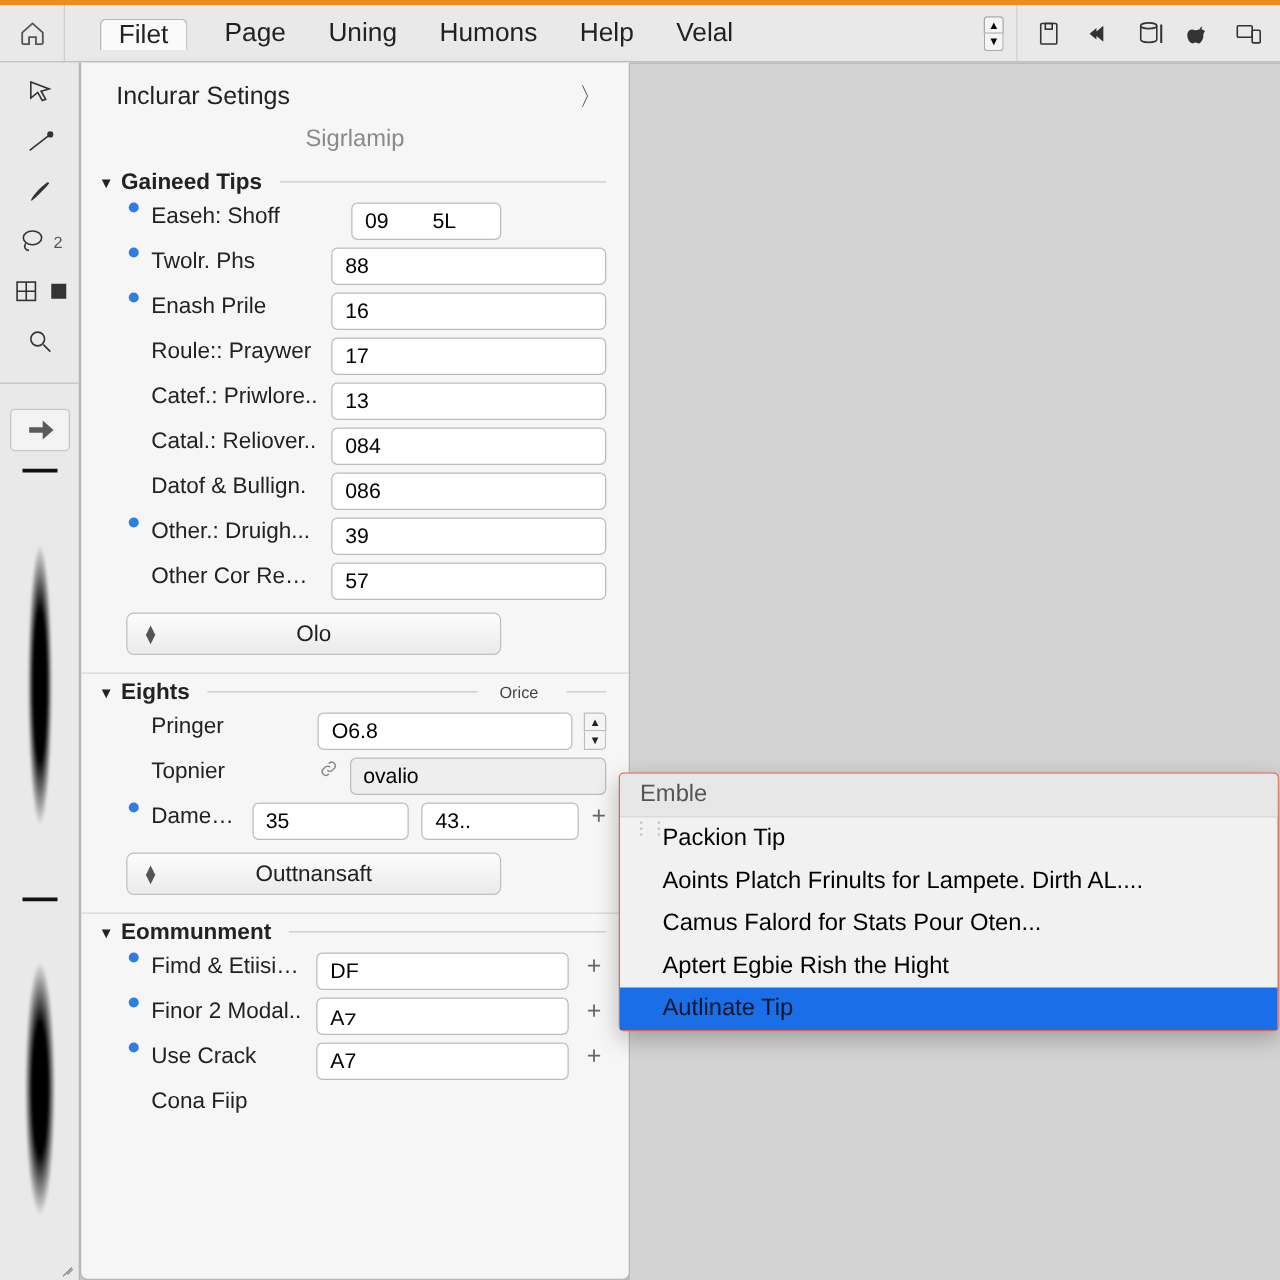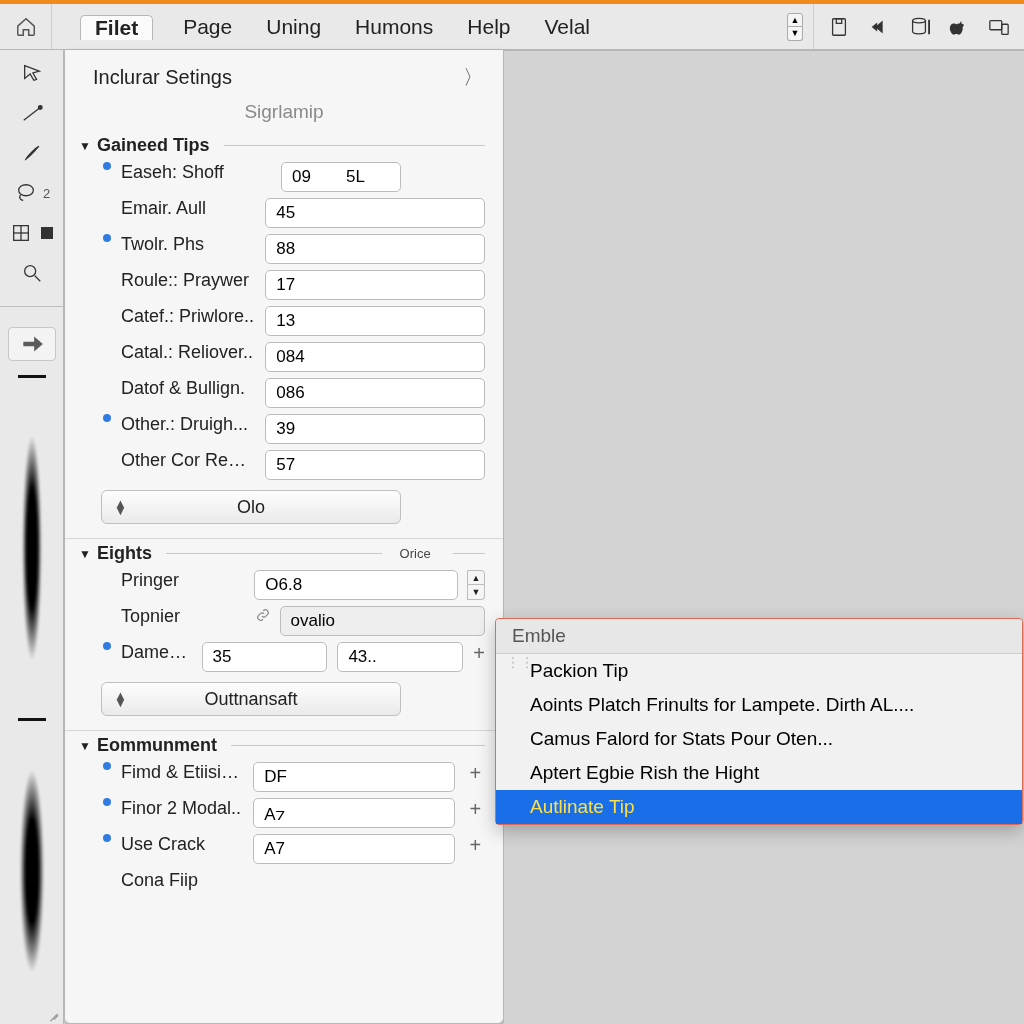--- a/index.html
+++ b/index.html
@@ -8,21 +8,21 @@
 
 .orange-strip { height: 4px; background: #f08a1d; width: 100%; }
 
 
 .topbar { display: flex; align-items: stretch; background: #e9e9e9; border-bottom: 1px solid #b7b7b7; height: 46px; }
 .topbar-left { display: flex; align-items: center; }
 .home-btn { width: 52px; display:flex; align-items:center; justify-content:center; border-right:1px solid #cfcfcf; height:100%; }
 .home-btn svg { width:22px; height:22px; stroke:#555; fill:none; stroke-width:1.6; }
 .menu-items { display:flex; align-items:stretch; padding-left:28px; gap:26px; font-size:21px; color:#222; }
 .menu-item { display:flex; align-items:center; padding:0 4px; cursor:default; }
-.menu-item.active { background:#fafafa; border:1px solid #b7b7b7; border-bottom:none; border-radius:5px 5px 0 0; position:relative; top:1px; font-weight:700; padding:0 14px; }
+.menu-item.active { background:#fafafa; border:1px solid #b7b7b7; border-bottom:none; border-radius:5px 5px 0 0; position:relative; top:1px; font-weight:400; padding:0 14px; }
 .topbar-spacer { flex:1; }
 .device-select { display:flex; align-items:center; margin-right:10px; }
 .device-select .sel { background:#fff; border:1px solid #aaa; border-radius:4px; height:30px; display:flex; align-items:center; padding:0 6px 0 10px; font-size:18px; min-width:150px; }
 .device-select .sel .caret { margin-left:auto; }
 .stepper { display:flex; flex-direction:column; margin-left:4px; }
 .stepper div { width:16px; height:14px; background:#f5f5f5; border:1px solid #aaa; font-size:9px; display:flex; align-items:center; justify-content:center; }
 .stepper div:first-child{border-radius:3px 3px 0 0;}
 .stepper div:last-child{border-radius:0 0 3px 3px; border-top:none;}
 .topbar-icons { display:flex; align-items:center; gap:18px; padding:0 14px; border-left:1px solid #cfcfcf; height:100%; }
 .tbicon { width:22px; height:22px; stroke:#333; fill:none; stroke-width:1.4; }
@@ -79,21 +79,21 @@
 .muted-field { background:#eee; color:#999; }
 
 
 .canvas { flex:1; background:#d3d3d3; border-top:1px solid #b7b7b7; position:relative; }
 
 
 .submenu { position:absolute; left:495px; top:618px; width:528px; background:#f1f1f1; border:1px solid #e06a5a; border-radius:4px; box-shadow:0 6px 18px rgba(0,0,0,.25); font-size:19px; }
 .submenu-head { background:#e7e7e7; border-bottom:1px solid #cfcfcf; padding:6px 16px; color:#555; border-radius:4px 4px 0 0;}
 .submenu ul { list-style:none; }
 .submenu li { padding:6px 18px 6px 34px; white-space:nowrap; overflow:hidden; text-overflow:ellipsis; }
-.submenu li.hl { background:#1a6fe8; color:#fde047; }
+.submenu li.hl { background:#1a6fe8; color:#0f172a; }
 .submenu .grip { position:absolute; left:10px; top:40px; width:8px; color:#bbb; font-size:14px; line-height:6px;}
 
 
 .caret svg{width:12px;height:12px;fill:#555;}
 </style>
 </head>
 <body>
 
 <div class="orange-strip"></div>
 
@@ -224,31 +224,31 @@
           <div class="row">
             <span class="bullet"></span>
             <span class="rlabel">Easeh: Shoff</span>
             <div class="field double">
               <input value="09" style="">
               <span style="width:10px"></span>
               <input value="5L" style="">
             </div>
           </div>
           <div class="row">
-            <span class="bullet off"></span>
-            <span class="rlabel">Emair. Aull</span>
-            <div class="field">
-              <input value="45" style="">
-            </div>
-          </div>
-          <div class="row">
             <span class="bullet"></span>
             <span class="rlabel">Twolr. Phs</span>
             <div class="field">
               <input value="88" style="">
+            </div>
+          </div>
+          <div class="row">
+            <span class="bullet"></span>
+            <span class="rlabel">Enash Prile</span>
+            <div class="field">
+              <input value="16" style="">
             </div>
           </div>
           <div class="row">
             <span class="bullet off"></span>
             <span class="rlabel">Roule:: Praywer</span>
             <div class="field">
               <input value="17" style="">
             </div>
           </div>
           <div class="row">

